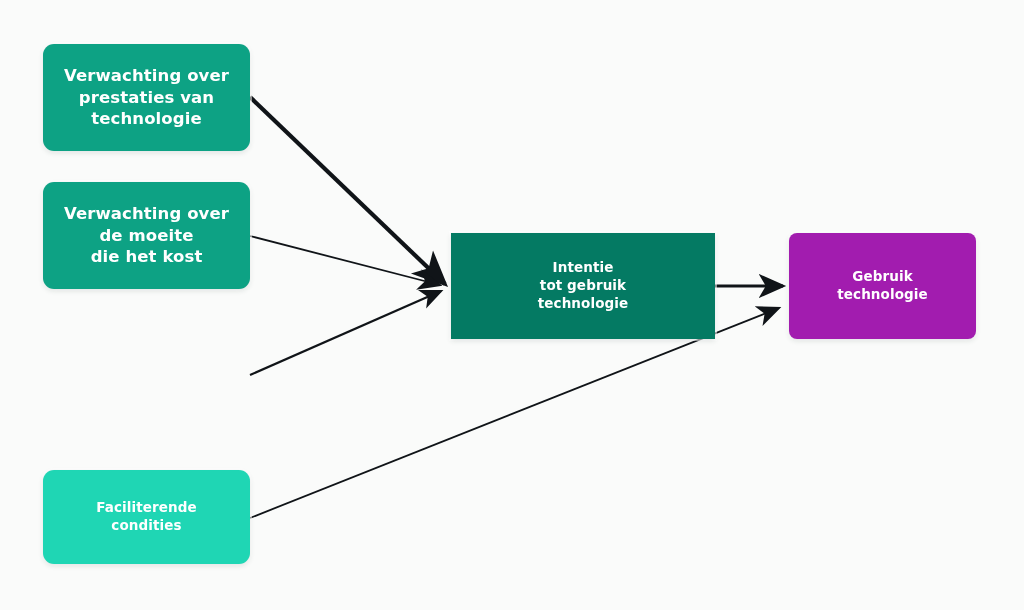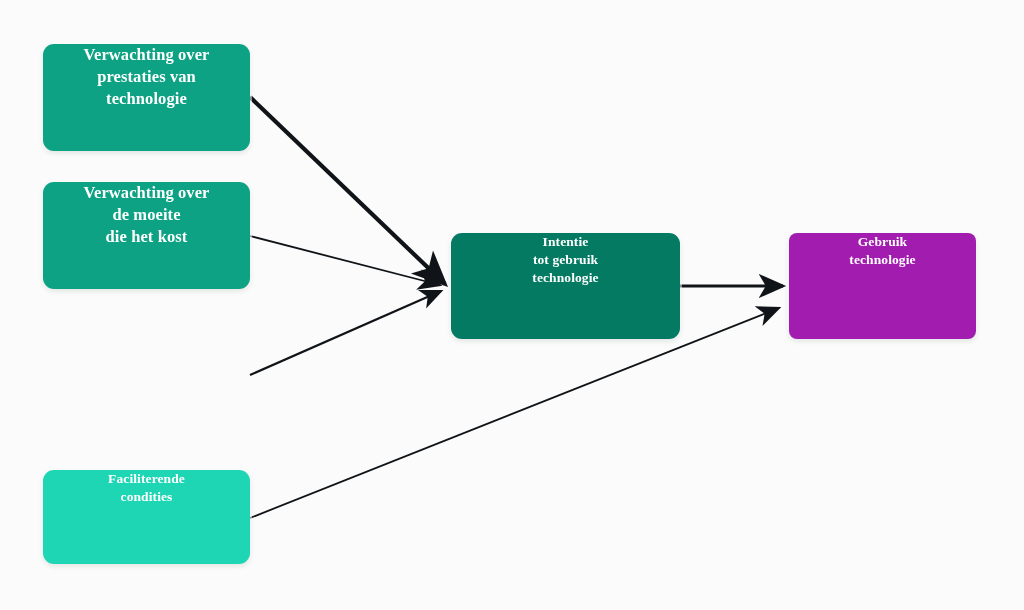--- a/index.html
+++ b/index.html
@@ -10,41 +10,40 @@
     font-family:"DejaVu Sans","Liberation Sans",sans-serif;
     overflow:hidden;position:relative;
   }
   #canvas{position:absolute;left:0;top:0;width:1024px;height:610px;}
 
   .edges{position:absolute;left:0;top:0;width:1024px;height:610px;z-index:1;pointer-events:none;}
 
   .node{
     position:absolute;z-index:2;
     box-sizing:border-box;
-    display:flex;align-items:flex-start;justify-content:center;
+    display:flex;align-items:center;justify-content:center;
     text-align:center;
     color:#ffffff;
     font-weight:bold;
     line-height:1.32;
     letter-spacing:.1px;
     border-radius:11px;
     box-shadow:0 2px 5px rgba(40,60,55,.13), 0 0 0 2px rgba(255,255,255,.55);
-    font-family:Liberation Serif, serif;
     -webkit-font-smoothing:antialiased;
   }
   .node .lbl{display:block;padding:0 10px;white-space:pre-line;}
 
   
   #n-performance{left:43px;top:44px;width:207px;height:107px;background:#0da284;font-size:16.5px;}
   #n-effort{left:43px;top:182px;width:207px;height:107px;background:#0da284;font-size:16.5px;}
   #n-social{left:43px;top:329px;width:207px;height:94px;background:#1fd6b4;font-size:13.5px;}
   #n-facilitating{left:43px;top:470px;width:207px;height:94px;background:#1fd6b4;font-size:13.5px;}
 
   
-  #n-intention{left:451px;top:233px;width:229px;height:106px;background:#047a63;font-size:13.5px;border-radius:11px;}
+  #n-intention{left:451px;top:233px;width:264px;height:106px;background:#047a63;font-size:13.5px;border-radius:0;}
   #n-use{left:789px;top:233px;width:187px;height:106px;background:#0b3d2e;font-size:13.5px;border-radius:8px;}
 </style>
 </head>
 <body style="background: rgb(250, 251, 250);">
 
 <div id="canvas">
 
   <svg class="edges" viewBox="0 0 1024 610" width="1024" height="610" xmlns="http://www.w3.org/2000/svg">
     <defs>
       <marker id="ah-thick" markerWidth="9" markerHeight="9" refX="7.6" refY="4.5" orient="auto" markerUnits="strokeWidth">

